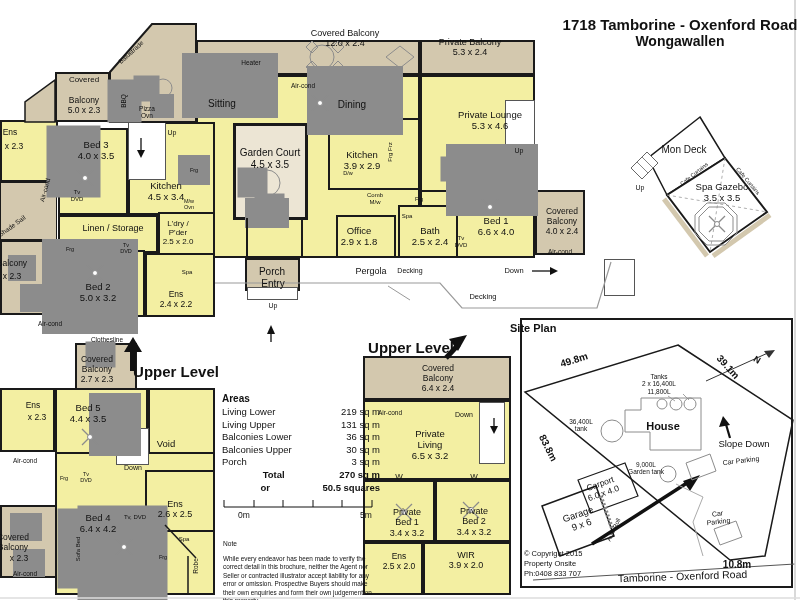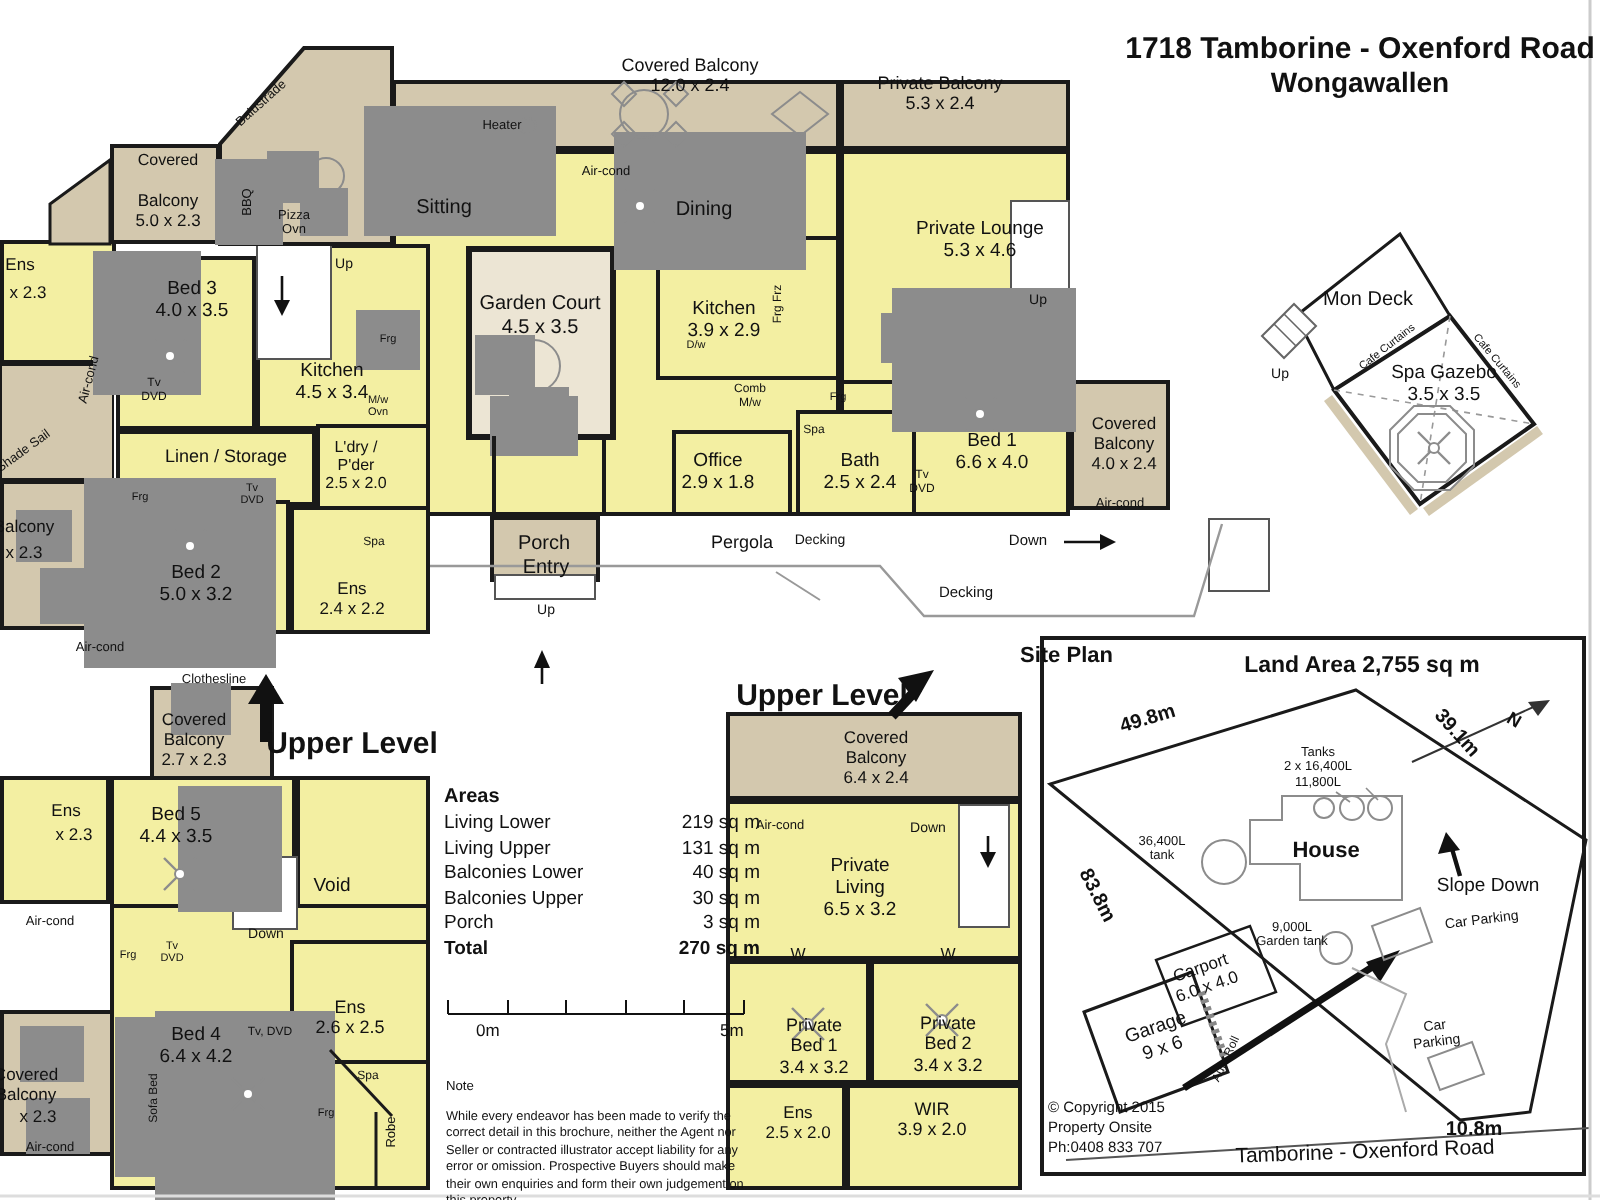--- a/index.html
+++ b/index.html
@@ -11,21 +11,21 @@
   .lbl{position:absolute;white-space:pre-line;text-align:center;line-height:1.15;z-index:3}
   .panel{position:absolute;z-index:3}
   #title-block{left:540px;top:16px;width:280px;text-align:center;font-weight:bold;white-space:nowrap}
   #title-line1{font-size:15px}
   #title-line2{font-size:14px}
   #areas-panel{left:222px;top:393px;width:158px;font-size:9.5px}
   #areas-heading{font-weight:bold;font-size:10px;margin-bottom:2px}
   .arow{display:flex;justify-content:space-between;line-height:12.6px}
   .arow span:last-child{text-align:right}
   .arow.total{font-weight:bold}
-  .arow.total span:first-child{flex:1;text-align:left;padding-right:14px}
+  .arow.total span:first-child{flex:1;text-align:center;padding-right:14px}
   .scale-lbl{position:absolute;font-size:8.5px;z-index:3}
   #scale-0m{left:238px;top:510px}
   #scale-5m{left:360px;top:510px}
   #note-block{left:223px;top:540px;width:156px;font-size:6.4px;line-height:1.32}
   #note-heading{margin-bottom:6px;font-size:6.6px}
   #siteplan-heading{left:510px;top:322px;font-size:11px;font-weight:bold}
   #land-area{left:575px;top:327px;width:212px;text-align:center;font-size:11.5px;font-weight:bold}
   #copyright{left:524px;top:549px;font-size:7.5px;line-height:1.3}
   #road-label{left:575px;top:570px;width:215px;text-align:center;font-size:10.5px;transform:rotate(-2deg)}
   svg.linework{position:absolute;left:0;top:0;z-index:2;pointer-events:none}
@@ -45,47 +45,50 @@
         <div class="arow">
           <span>Living Lower</span>
           <span>219 sq m</span>
         </div>
         <div class="arow">
           <span>Living Upper</span>
           <span>131 sq m</span>
         </div>
         <div class="arow">
           <span>Balconies Lower</span>
-          <span>40 sq m</span>
+          <span>36 sq m</span>
         </div>
         <div class="arow">
           <span>Balconies Upper</span>
           <span>30 sq m</span>
         </div>
         <div class="arow">
           <span>Porch</span>
           <span>3 sq m</span>
         </div>
         <div class="arow total">
           <span>Total</span>
           <span>270 sq m</span>
+        </div>
+        <div class="arow total">
+          <span>or</span>
+          <span>50.5 squares</span>
         </div>
       </div>
   </div>
 
   <div id="scale-0m" class="scale-lbl">0m</div>
   <div id="scale-5m" class="scale-lbl">5m</div>
 
   <div id="note-block" class="panel">
     <div id="note-heading">Note</div>
     <div id="note-body">While every endeavor has been made to verify the correct detail in this brochure, neither the Agent nor Seller or contracted illustrator accept liability for any error or omission. Prospective Buyers should make their own enquiries and form their own judgement on this property.</div>
   </div>
 
   <div id="siteplan-heading" class="panel">Site Plan</div>
-  <div id="land-area" class="panel">Land Area 2,755 sq m</div>
   <div id="copyright" class="panel">
     <div>© Copyright 2015</div>
     <div>Property Onsite</div>
     <div>Ph:0408 833 707</div>
   </div>
   <div id="road-label" class="panel">Tamborine - Oxenford Road</div>
 <div class="region" style="left: 196px; top: 40px; width: 224px; height: 35px; background: rgb(211, 200, 174); border: 2px solid rgb(26, 26, 26);"></div>
     <div class="region" style="left: 420px; top: 40px; width: 115px; height: 35px; background: rgb(211, 200, 174); border: 2px solid rgb(26, 26, 26);"></div>
     <div class="region" style="left: 55px; top: 72px; width: 55px; height: 50px; background: rgb(211, 200, 174); border: 2px solid rgb(26, 26, 26);"></div>
     <div class="region" style="left: 535px; top: 190px; width: 50px; height: 65px; background: rgb(211, 200, 174); border: 2px solid rgb(26, 26, 26);"></div>

